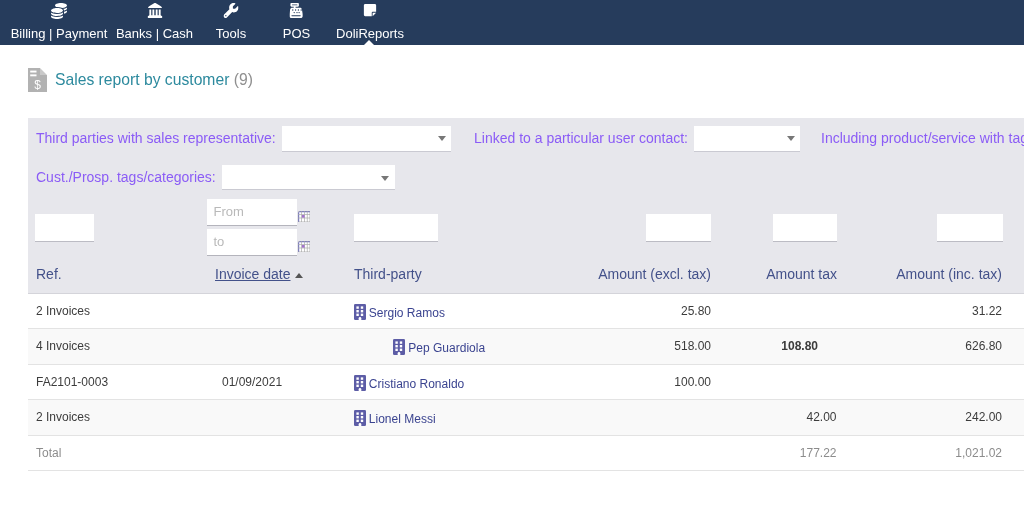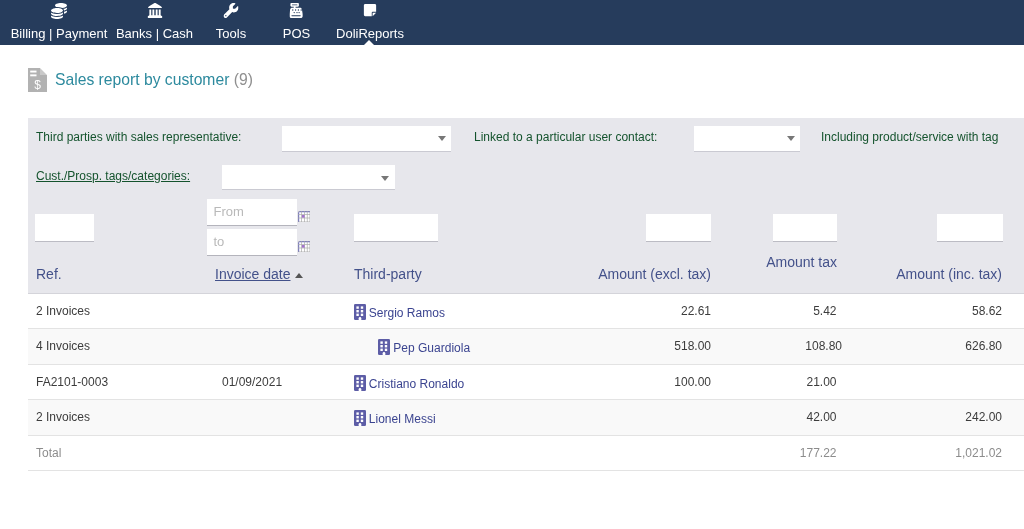--- a/index.html
+++ b/index.html
@@ -7,21 +7,21 @@
   font-family:"Liberation Sans", sans-serif; }
 .abs { position:absolute; }
 #navbar { position:absolute; left:0; top:0; width:1024px; height:45px; background:#263c5c; }
 .mitem { position:absolute; top:25.5px; color:#fff; font-size:13px; white-space:nowrap; transform:translateX(-50%); }
 .micon { position:absolute; top:3px; transform:translateX(-50%); }
 #notch { position:absolute; left:363.5px; top:40px; width:0; height:0;
   border-left:5.5px solid transparent; border-right:5.5px solid transparent; border-bottom:5px solid #fff; }
 #title { position:absolute; left:55px; top:71px; font-size:15.7px; color:#2d8a9e; }
 #title .cnt { color:#8f8f8f; }
 #panel { position:absolute; left:28px; top:118px; width:1000px; height:176px; background:#e7e7ec; border-bottom:1px solid #d4d4da; }
-.lbl { position:absolute; font-size:12px; color:#14532d; white-space:nowrap; }
+.lbl { position:absolute; font-size:14px; color:#8b5cf6; white-space:nowrap; }
 .sel { position:absolute; background:#fff; border:none; border-bottom:1px solid #cacad2; }
 .sel:after { content:""; position:absolute; right:5.5px; top:10.5px; width:0; height:0;
   border-left:4.3px solid transparent; border-right:4.3px solid transparent; border-top:5.5px solid #777; }
 .inp { position:absolute; height:28px; background:#fff; border:none; border-bottom:1px solid #bcbcc4; }
 .dinp { position:absolute; height:27px; width:90px; background:#fff; border:none; border-bottom:1px solid #b4b4bc;
   font-size:13px; color:#b9b9b9; padding-left:7px; line-height:26px; }
 .hdr { position:absolute; font-size:14px; color:#43518a; white-space:nowrap; }
 .row { position:absolute; left:28px; width:1000px; height:35.4px; border-bottom:1px solid #e3e3e3; }
 .row.odd { background:#fff; }
 .row.even { background:#f9f9f9; }
@@ -78,21 +78,21 @@
 <div id="title">Sales report by customer <span class="cnt">(9)</span></div>
 
 <div id="panel"></div>
 
 <span class="lbl" style="left:36px; top:130px;">Third parties with sales representative:</span>
 <div class="sel" style="left:282px; top:125.5px; width:169px; height:26.5px;"></div>
 <span class="lbl" style="left:474px; top:130px;">Linked to a particular user contact:</span>
 <div class="sel" style="left:694px; top:125.5px; width:106px; height:26px;"></div>
 <span class="lbl" style="left:821px; top:130px;">Including product/service with tag</span>
 
-<span class="lbl" style="left:36px; top:168.5px;text-decoration:underline;">Cust./Prosp. tags/categories:</span>
+<span class="lbl" style="left:36px; top:168.5px;">Cust./Prosp. tags/categories:</span>
 <div class="sel" style="left:222px; top:165px; width:172.5px; height:25px;"></div>
 
 <div class="inp" style="left:35px; top:213.5px; width:59px;"></div>
 <div class="dinp" style="left:206.5px; top:199px;">From</div>
 <span class="abs" style="left:297.5px; top:208px;">
   <svg width="12" height="11" viewBox="0 0 12 11">
     <rect x="0" y="0" width="12" height="11" fill="#fff"></rect>
     <path d="M0 0 H12 V1.2 H0 Z M0 0 V11 H1.2 V0 Z" fill="#7070cc"></path>
     <path d="M0 3.5 H12 M0 7 H12 M3.5 0 V11 M6.5 0 V11 M9.3 0 V11" stroke="#ababab" stroke-width="0.7" fill="none"></path>
     <rect x="3.9" y="4" width="2.7" height="2.7" fill="#a273cb"></rect>
@@ -112,70 +112,68 @@
 <div class="inp" style="left:354px; top:213.5px; width:83.5px;"></div>
 <div class="inp" style="left:646px; top:213.5px; width:65px;"></div>
 <div class="inp" style="left:772.5px; top:213.5px; width:64.5px;"></div>
 <div class="inp" style="left:937px; top:213.5px; width:66px;"></div>
 
 <span class="hdr" style="left:36px; top:266px;">Ref.</span>
 <span class="hdr" style="left:215px; top:266px;"><span style="text-decoration:underline">Invoice date</span></span>
 <span class="abs" style="left:294.5px; top:272.5px; width:0; height:0; border-left:4.5px solid transparent; border-right:4.5px solid transparent; border-bottom:5px solid #555;"></span>
 <span class="hdr" style="left:354px; top:266px;">Third-party</span>
 <span class="hdr ra" style="left:561px; top:266px; width:150px;">Amount (excl. tax)</span>
-<span class="hdr ra" style="left:687px; top:254px; width:150px;">Amount tax</span>
+<span class="hdr ra" style="left:687px; top:266px; width:150px;">Amount tax</span>
 <span class="hdr ra" style="left:852px; top:266px; width:150px;">Amount (inc. tax)</span>
 
 <div class="row odd" style="top:294px;">
   <span class="cell" style="left:8px;">2 Invoices</span>
   <span class="cell" style="left:325.5px;"><svg width="12" height="16" viewBox="0 0 12 16" style="vertical-align:-3px">
         <rect x="0" y="0" width="12" height="16" rx="1.3" fill="#5d5da6"></rect>
         <rect x="2.4" y="2.4" width="2.4" height="2.4" fill="#fff"></rect>
         <rect x="6.8" y="2.4" width="2.4" height="2.4" fill="#fff"></rect>
         <rect x="2.4" y="6" width="2.4" height="2.4" fill="#fff"></rect>
         <rect x="6.8" y="6" width="2.4" height="2.4" fill="#fff"></rect>
         <rect x="2.4" y="9.6" width="2.4" height="2.4" fill="#fff"></rect>
         <rect x="6.8" y="9.6" width="2.4" height="2.4" fill="#fff"></rect>
         <path d="M4.7 16 V14.2 a1.3 1.3 0 0 1 2.6 0 V16 Z" fill="#fff"></path>
       </svg> <span class="lnk">Sergio Ramos</span></span>
-  <span class="cell ra" style="left:532px; width:151px;">22.61</span>
-  <span class="cell ra" style="left:658.5px; width:150px;">5.42</span>
-  <span class="cell ra" style="left:824px; width:150px;">58.62</span>
+  <span class="cell ra" style="left:532px; width:151px;">25.80</span>
+  <span class="cell ra" style="left:824px; width:150px;">31.22</span>
 </div>
 <div class="row even" style="top:329.4px;">
   <span class="cell" style="left:8px;">4 Invoices</span>
-  <span class="cell" style="left:310px;padding-left:40px;"><svg width="12" height="16" viewBox="0 0 12 16" style="vertical-align:-3px">
+  <span class="cell" style="left:325px;padding-left:40px;"><svg width="12" height="16" viewBox="0 0 12 16" style="vertical-align:-3px">
         <rect x="0" y="0" width="12" height="16" rx="1.3" fill="#5d5da6"></rect>
         <rect x="2.4" y="2.4" width="2.4" height="2.4" fill="#fff"></rect>
         <rect x="6.8" y="2.4" width="2.4" height="2.4" fill="#fff"></rect>
         <rect x="2.4" y="6" width="2.4" height="2.4" fill="#fff"></rect>
         <rect x="6.8" y="6" width="2.4" height="2.4" fill="#fff"></rect>
         <rect x="2.4" y="9.6" width="2.4" height="2.4" fill="#fff"></rect>
         <rect x="6.8" y="9.6" width="2.4" height="2.4" fill="#fff"></rect>
         <path d="M4.7 16 V14.2 a1.3 1.3 0 0 1 2.6 0 V16 Z" fill="#fff"></path>
       </svg> <span class="lnk">Pep Guardiola</span></span>
   <span class="cell ra" style="left:532px; width:151px;">518.00</span>
-  <span class="cell ra" style="left:644px; width:170px;">108.80</span>
+  <span class="cell ra" style="left:620px; width:170px;font-weight:bold;">108.80</span>
   <span class="cell ra" style="left:824px; width:150px;">626.80</span>
 </div>
 <div class="row odd" style="top:364.8px;">
   <span class="cell" style="left:8px;">FA2101-0003</span>
   <span class="cell" style="left:194px;">01/09/2021</span>
   <span class="cell" style="left:325.5px;"><svg width="12" height="16" viewBox="0 0 12 16" style="vertical-align:-3px">
         <rect x="0" y="0" width="12" height="16" rx="1.3" fill="#5d5da6"></rect>
         <rect x="2.4" y="2.4" width="2.4" height="2.4" fill="#fff"></rect>
         <rect x="6.8" y="2.4" width="2.4" height="2.4" fill="#fff"></rect>
         <rect x="2.4" y="6" width="2.4" height="2.4" fill="#fff"></rect>
         <rect x="6.8" y="6" width="2.4" height="2.4" fill="#fff"></rect>
         <rect x="2.4" y="9.6" width="2.4" height="2.4" fill="#fff"></rect>
         <rect x="6.8" y="9.6" width="2.4" height="2.4" fill="#fff"></rect>
         <path d="M4.7 16 V14.2 a1.3 1.3 0 0 1 2.6 0 V16 Z" fill="#fff"></path>
       </svg> <span class="lnk">Cristiano Ronaldo</span></span>
   <span class="cell ra" style="left:532px; width:151px;">100.00</span>
-  <span class="cell ra" style="left:658.5px; width:150px;">21.00</span>
 </div>
 <div class="row even" style="top:400.2px;">
   <span class="cell" style="left:8px;">2 Invoices</span>
   <span class="cell" style="left:325.5px;"><svg width="12" height="16" viewBox="0 0 12 16" style="vertical-align:-3px">
         <rect x="0" y="0" width="12" height="16" rx="1.3" fill="#5d5da6"></rect>
         <rect x="2.4" y="2.4" width="2.4" height="2.4" fill="#fff"></rect>
         <rect x="6.8" y="2.4" width="2.4" height="2.4" fill="#fff"></rect>
         <rect x="2.4" y="6" width="2.4" height="2.4" fill="#fff"></rect>
         <rect x="6.8" y="6" width="2.4" height="2.4" fill="#fff"></rect>
         <rect x="2.4" y="9.6" width="2.4" height="2.4" fill="#fff"></rect>

